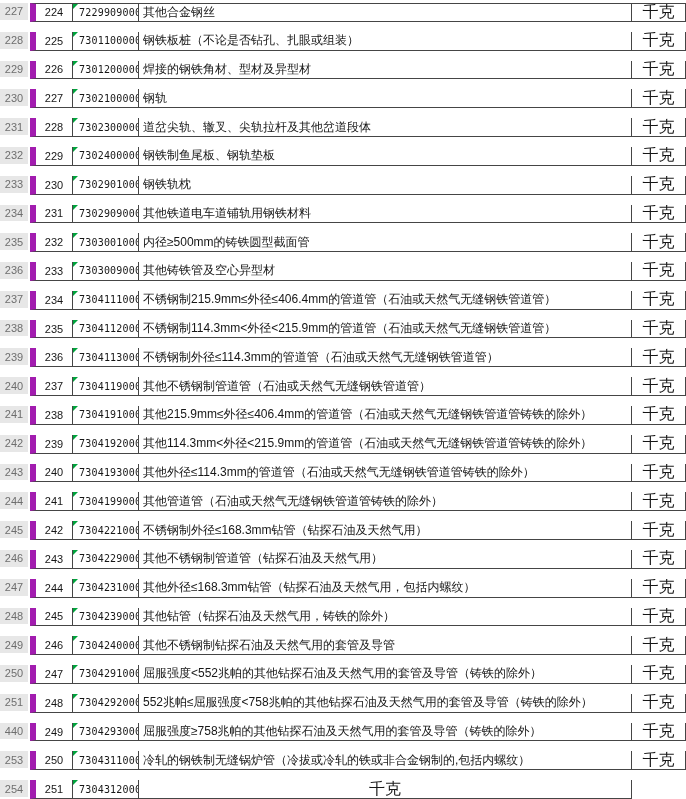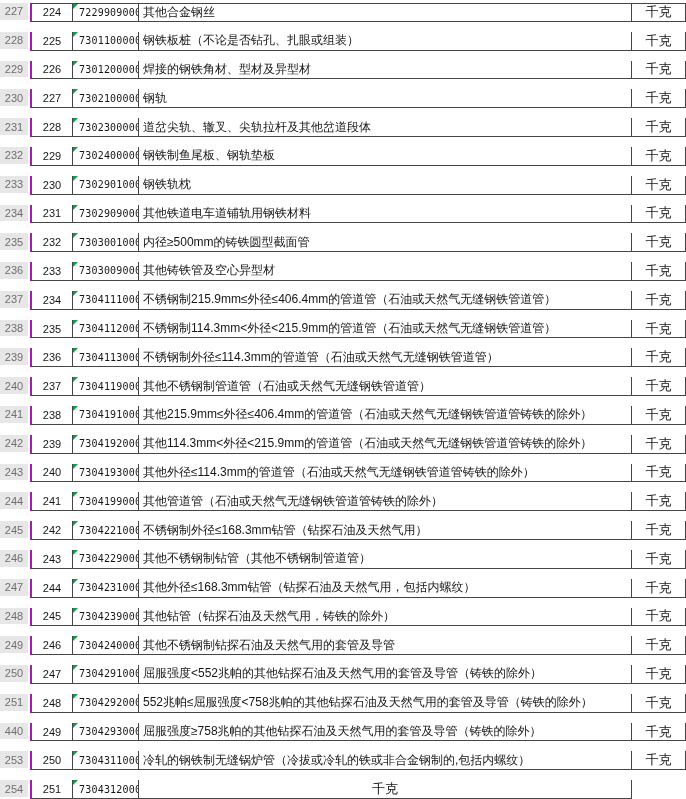--- a/index.html
+++ b/index.html
@@ -37,29 +37,29 @@
   }
   .cell {
     box-sizing: border-box;
     border-right: 1px solid #454545;
     border-bottom: 1px solid #454545;
     display: flex; align-items: center;
     overflow: hidden; white-space: nowrap;
     background: #ffffff;
   }
   .row:first-child .cell { border-top: 1px solid #454545; }
-  .cell.seq  { border-left: 2px solid #a21caf; justify-content: center; font-size: 11px; }
+  .cell.seq  { border-left: 6px solid #a21caf; justify-content: center; font-size: 11px; }
   .cell.code {
     position: relative;
     font-size: 10px; letter-spacing: 0.2px;
     padding-left: 6px;
     font-family: "DejaVu Sans Mono", "Liberation Mono", monospace;
   }
   .cell.desc { font-size: 12px; padding-left: 4px; }
-  .cell.unit { justify-content: center; font-size: 13px; }
+  .cell.unit { justify-content: center; font-size: 16px; }
   .tri {
     position: absolute; top: 0; left: 0;
     width: 0; height: 0;
     border-top: 5px solid #00a33c;
     border-right: 5px solid transparent;
   }
 </style>
 </head>
 <body>
 
@@ -274,21 +274,21 @@
     <div class="cell unit">千克</div>
   </div>
 
   <div class="row">
     <div class="rowhead">246</div>
     <div class="cell seq">243</div>
     <div class="cell code">
       <span class="tri"></span>
       <span>7304229000</span>
     </div>
-    <div class="cell desc">其他不锈钢制钻管（其他不锈钢制管道管）</div>
+    <div class="cell desc">其他不锈钢制管道管（钻探石油及天然气用）</div>
     <div class="cell unit">千克</div>
   </div>
 
   <div class="row">
     <div class="rowhead">247</div>
     <div class="cell seq">244</div>
     <div class="cell code">
       <span class="tri"></span>
       <span>7304231000</span>
     </div>

